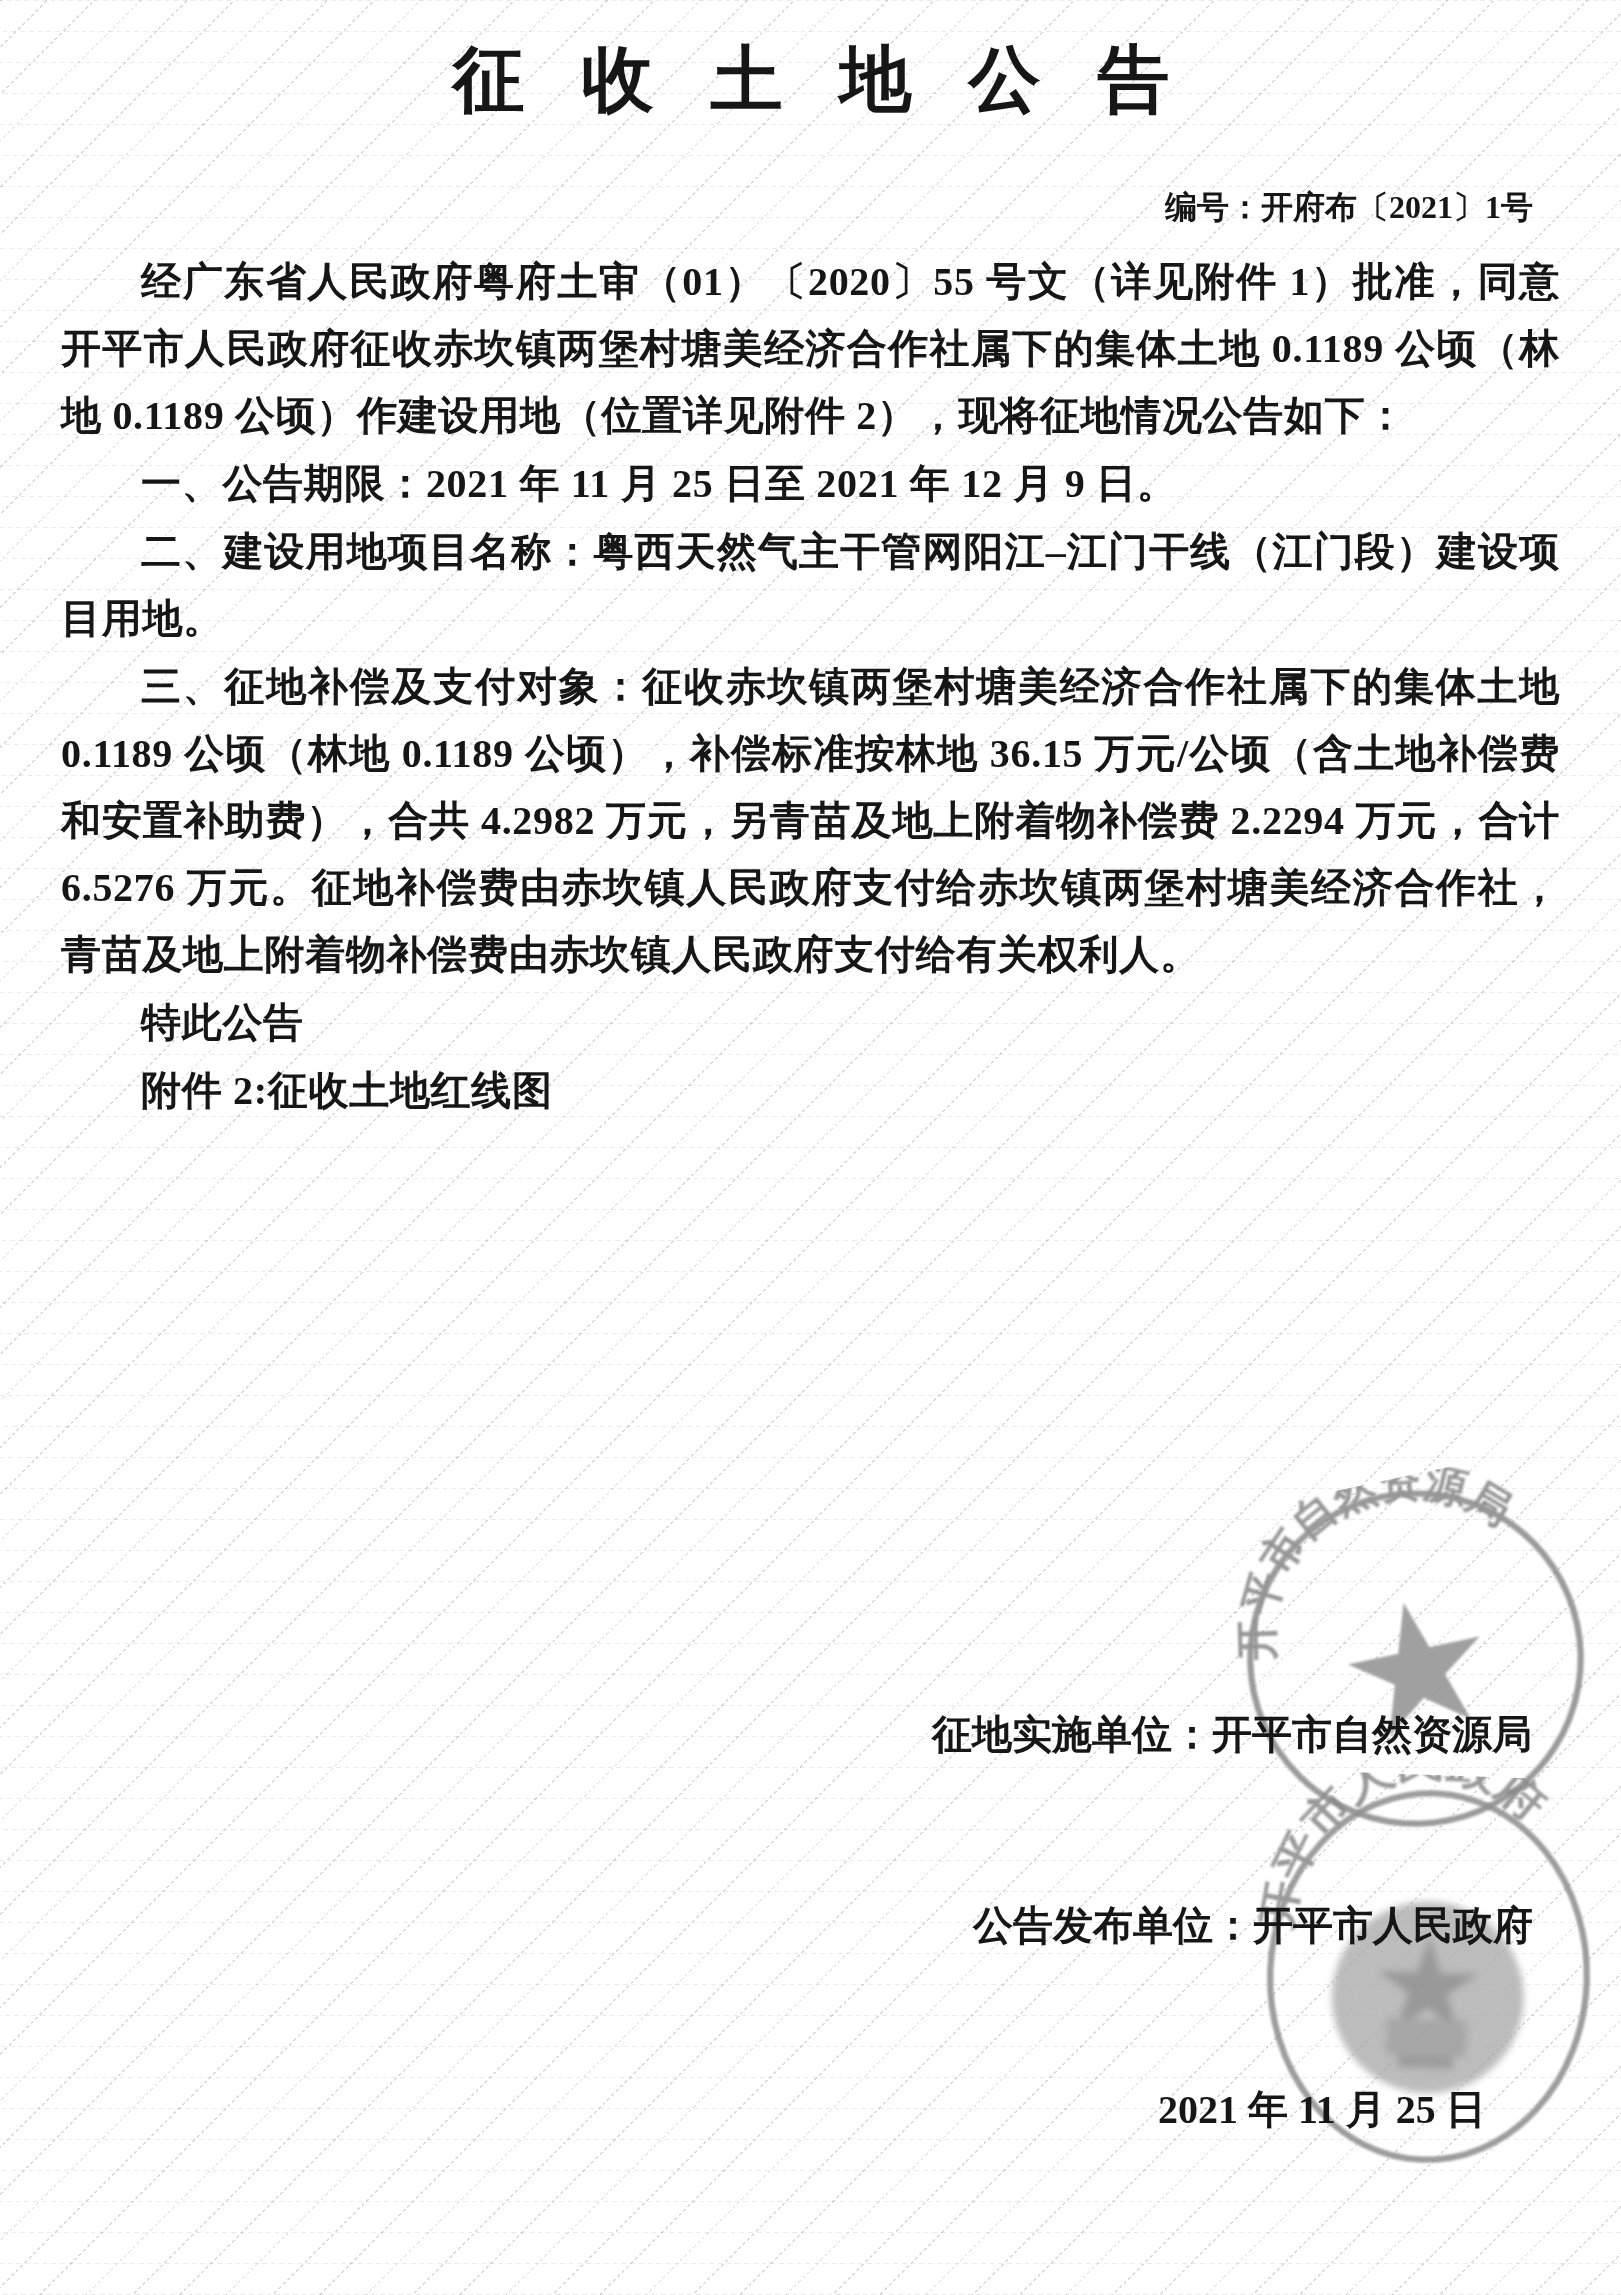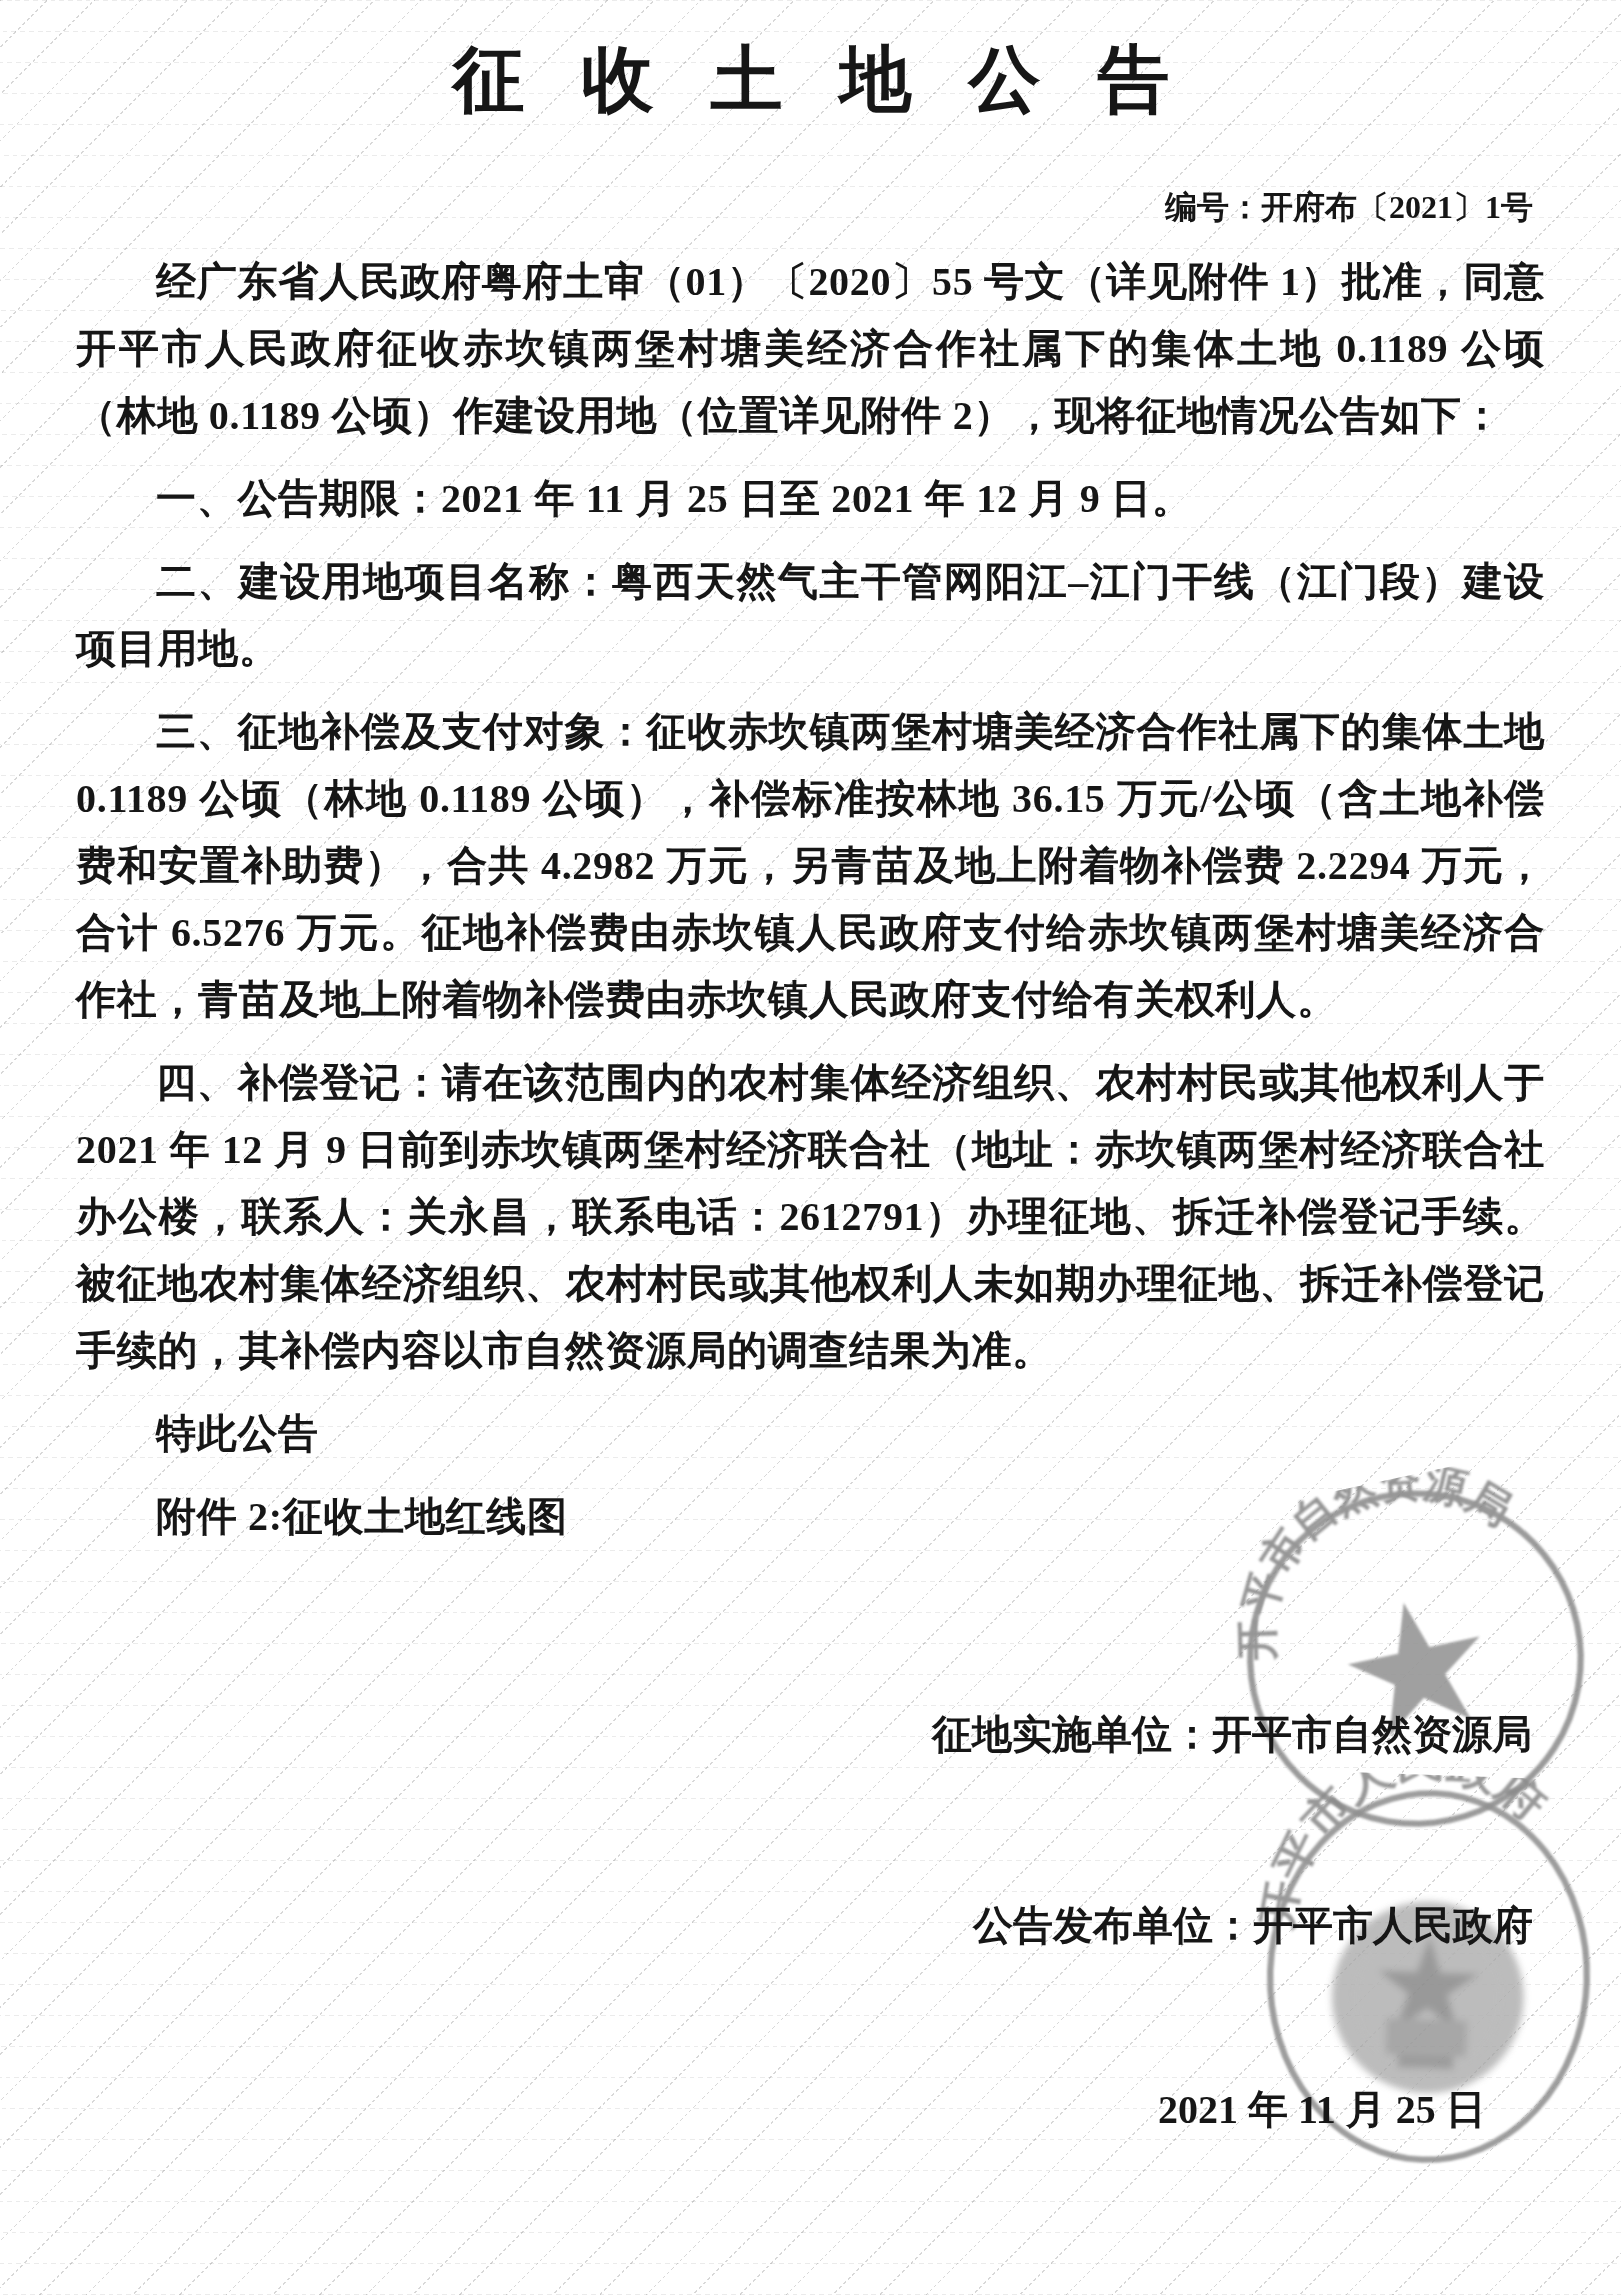--- a/index.html
+++ b/index.html
@@ -30,21 +30,21 @@
     margin-top:58px;
     padding-right:89px;
     text-align:right;
     font-size:32px;
   }
   .body-text{
     margin-top:18px;
     padding:0 61px 0 60px;
   }
   .body-text p{
-    margin:16px;
+    margin:1px;
     font-size:40px;
     line-height:67px;
     text-align:justify;
     text-indent:2em;
     letter-spacing:0.7px;
   }
   .body-text p.no-justify{text-align:left;}
   .sig-line{
     position:absolute;
     font-size:40px;
@@ -72,21 +72,20 @@
 
   <h1 class="title">征收土地公告</h1>
 
   <div class="doc-number">编号：开府布〔2021〕1号</div>
 
   <div class="body-text">
     <p>经广东省人民政府粤府土审（01）〔2020〕55 号文（详见附件 1）批准，同意开平市人民政府征收赤坎镇两堡村塘美经济合作社属下的集体土地 0.1189 公顷（林地 0.1189 公顷）作建设用地（位置详见附件 2），现将征地情况公告如下：</p>
     <p>一、公告期限：2021 年 11 月 25 日至 2021 年 12 月 9 日。</p>
     <p>二、建设用地项目名称：粤西天然气主干管网阳江–江门干线（江门段）建设项目用地。</p>
     <p>三、征地补偿及支付对象：征收赤坎镇两堡村塘美经济合作社属下的集体土地 0.1189 公顷（林地 0.1189 公顷），补偿标准按林地 36.15 万元/公顷（含土地补偿费和安置补助费），合共 4.2982 万元，另青苗及地上附着物补偿费 2.2294 万元，合计 6.5276 万元。征地补偿费由赤坎镇人民政府支付给赤坎镇两堡村塘美经济合作社，青苗及地上附着物补偿费由赤坎镇人民政府支付给有关权利人。</p>
-    <p>四、补偿登记：请在该范围内的农村集体经济组织、农村村民或其他权利人于 2021 年 12 月 9 日前到赤坎镇两堡村经济联合社（地址：赤坎镇两堡村经济联合社办公楼，联系人：关永昌，联系电话：2612791）办理征地、拆迁补偿登记手续。被征地农村集体经济组织、农村村民或其他权利人未如期办理征地、拆迁补偿登记手续的，其补偿内容以市自然资源局的调查结果为准。</p>
     <p class="no-justify">特此公告</p>
     <p class="no-justify">附件 2:征收土地红线图</p>
   </div>
 
   <svg class="seal seal-1" width="361" height="361" viewBox="0 0 520 520">
     <defs>
       <path id="sealArc1" d="M 60,226 A 200,200 0 0 1 460,226" fill="none"></path>
       <filter id="blur1">
           <feGaussianBlur stdDeviation="1.2"></feGaussianBlur>
         </filter>

